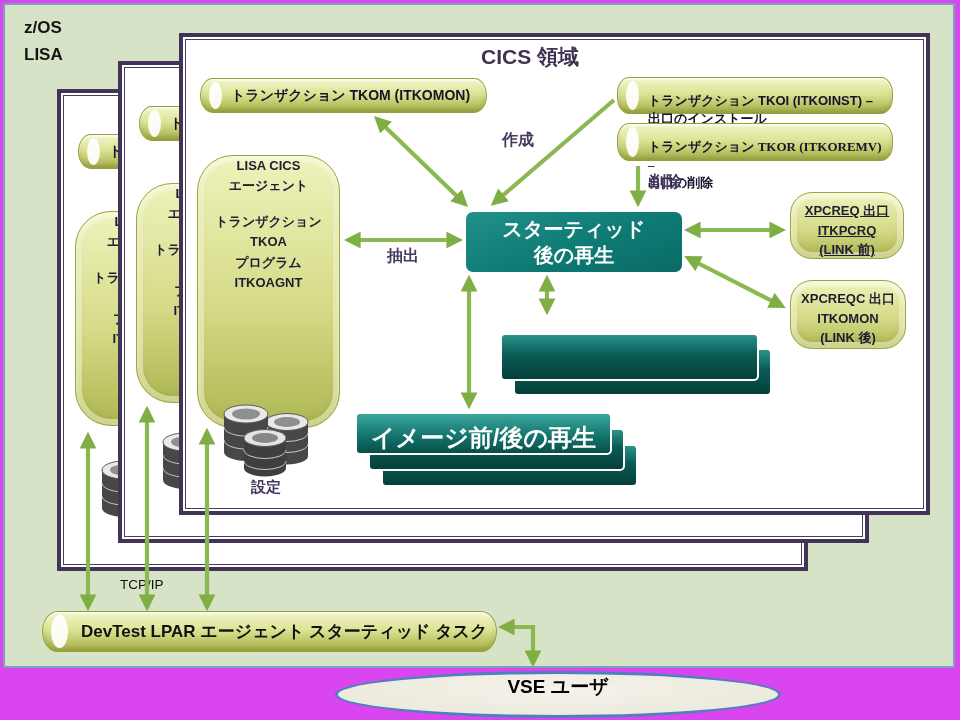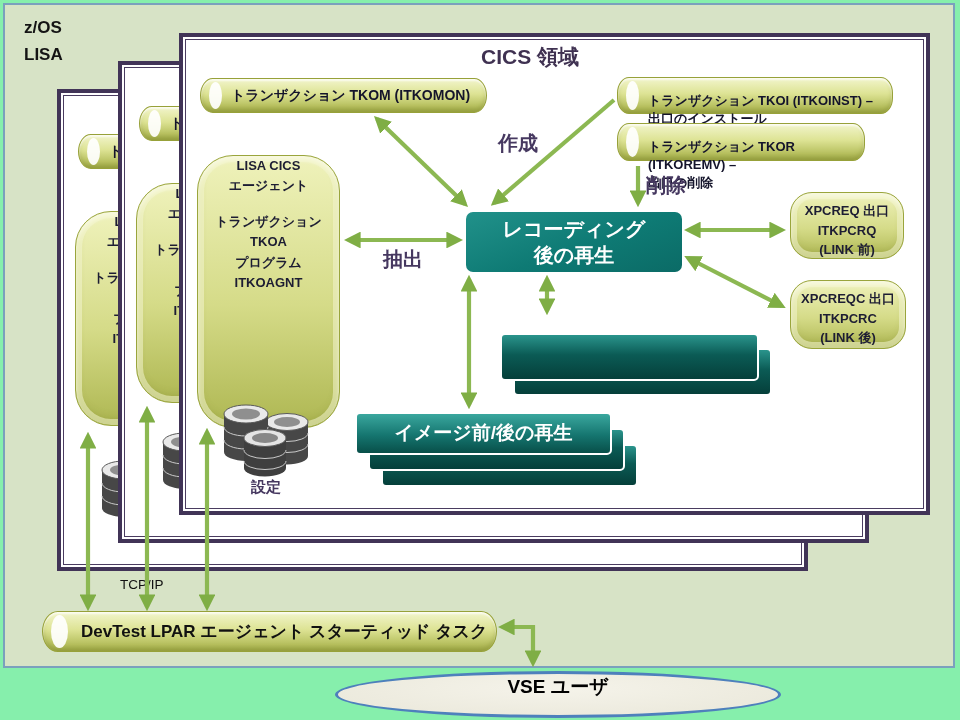--- a/index.html
+++ b/index.html
@@ -1,16 +1,16 @@
 <!DOCTYPE html>
 <html><head>
 <meta charset="utf-8">
 <style>
   html,body{margin:0;padding:0;background:#fff;}
-  .stage{position:relative;width:960px;height:720px;overflow:hidden;background:#86efac;
+  .stage{position:relative;width:960px;height:720px;overflow:hidden;background:#d946ef;
          font-family:"Liberation Sans","DejaVu Sans",sans-serif;}
   .abs{position:absolute;}
 
   
   .outer-panel{left:3px;top:3px;width:952px;height:665px;background:#d7e3c6;
                border:2px solid #7ba0bd;box-sizing:border-box;}
   .zos-label{left:24px;top:14px;font-size:17px;font-weight:bold;color:#141414;line-height:1.6;}
 
   
   .frame{width:751px;height:482px;background:#fff;border:4px solid #413457;box-sizing:border-box;}
@@ -53,21 +53,21 @@
   
   .tcpip{font-size:13.5px;color:#111;font-weight:normal;}
   .devtest-bar{left:42px;top:611px;width:455px;height:41px;border-radius:20px/26px;}
   .devtest-bar .bar-text{font-size:17px;padding-left:38px;color:#111;text-align:right;}
   .vse{left:335px;top:671px;width:446px;height:47px;border-radius:50%;
        background:radial-gradient(ellipse at 50% 35%,#f5f3ea 0%,#e9e7d9 100%);
        border:3px solid #4e80bc;box-sizing:border-box;display:flex;align-items:flex-start;
        justify-content:center;font-size:19px;font-weight:bold;color:#000;}
 
   .overlay{position:absolute;left:0;top:0;z-index:40;pointer-events:none;}
-  .lbl{z-index:45;font-size:20px;}
+  .lbl{z-index:45;font-size:16px;}
 </style>
 </head>
 <body>
 
 <div class="stage">
 
   <div class="abs outer-panel"></div>
   <div class="abs zos-label">
     <div>z/OS</div>
     <div>LISA</div>
@@ -152,60 +152,60 @@
     </div>
 
     <div class="abs canbar" style="left:434px;top:40px;width:276px;height:37px;border-radius:12px/16px;">
       <i class="hl"></i>
       <div class="bar-text two">
         <div>トランザクション TKOI (ITKOINST) –</div>
         <div>出口のインストール</div>
       </div>
     </div>
 
-    <div class="abs canbar" style="left:434px;top:86px;width:248px;height:38px;border-radius:12px/16px;">
+    <div class="abs canbar" style="left:434px;top:86px;width:276px;height:38px;border-radius:12px/16px;font-family:Liberation Serif, serif;">
       <i class="hl"></i>
       <div class="bar-text two">
         <div>トランザクション TKOR (ITKOREMV) –</div>
         <div>出口の削除</div>
       </div>
     </div>
 
     <div class="abs bigbox lisa-box" style="left:14px;top:118px;width:143px;height:273px;">
       <div>LISA CICS</div>
       <div>エージェント</div>
       <div style="margin-top:16px;">トランザクション</div>
       <div>TKOA</div>
       <div>プログラム</div>
       <div>ITKOAGNT</div>
     </div>
 
     <div class="abs tealbox" style="left:283px;top:175px;width:216px;height:60px;">
-      <div>レコーディング</div>
+      <div>スターティッド</div>
       <div>後の再生</div>
     </div>
 
-    <div class="abs bigbox xbox" style="left:607px;top:155px;width:114px;height:67px;">
+    <div class="abs bigbox xbox" style="left:607px;top:155px;width:114px;height:67px;text-decoration:underline;">
       <div>XPCREQ 出口</div>
       <div>ITKPCRQ</div>
       <div>(LINK 前)</div>
     </div>
 
     <div class="abs bigbox xbox" style="left:607px;top:243px;width:116px;height:69px;">
       <div>XPCREQC 出口</div>
-      <div>ITKPCRC</div>
+      <div>ITKOMON</div>
       <div>(LINK 後)</div>
     </div>
 
     <div class="abs stackshadow" style="left:330px;top:311px;width:259px;height:48px;"></div>
     <div class="abs stackshadow" style="left:317px;top:296px;width:259px;height:48px;"></div>
 
     <div class="abs stackshadow" style="left:198px;top:407px;width:257px;height:43px;"></div>
     <div class="abs stackshadow" style="left:185px;top:391px;width:257px;height:43px;"></div>
-    <div class="abs stackbox" style="left:172px;top:375px;width:257px;height:43px;font-size:19px;line-height:2.0;">
+    <div class="abs stackbox" style="left:172px;top:375px;width:257px;height:43px;font-size:24px;line-height:2.0;">
       <div>イメージ前/後の再生</div>
     </div>
 
     <svg class="abs" style="left:37px;top:363px;" width="92" height="78">
       <g>
         <path d="M46,22 v34 a21,8.5 0 0 0 42,0 v-34" fill="#474747"></path>
           <path d="M46,33 a21,8.5 0 0 0 42,0" stroke="#c9c9c9" fill="none"></path>
           <path d="M46,44 a21,8.5 0 0 0 42,0" stroke="#c9c9c9" fill="none"></path>
         <ellipse cx="67" cy="22" rx="21" ry="8.5" fill="#e9e9e9" stroke="#5a5a5a"></ellipse>
           <ellipse cx="67" cy="22" rx="13" ry="5" fill="#8f8f8f"></ellipse>

